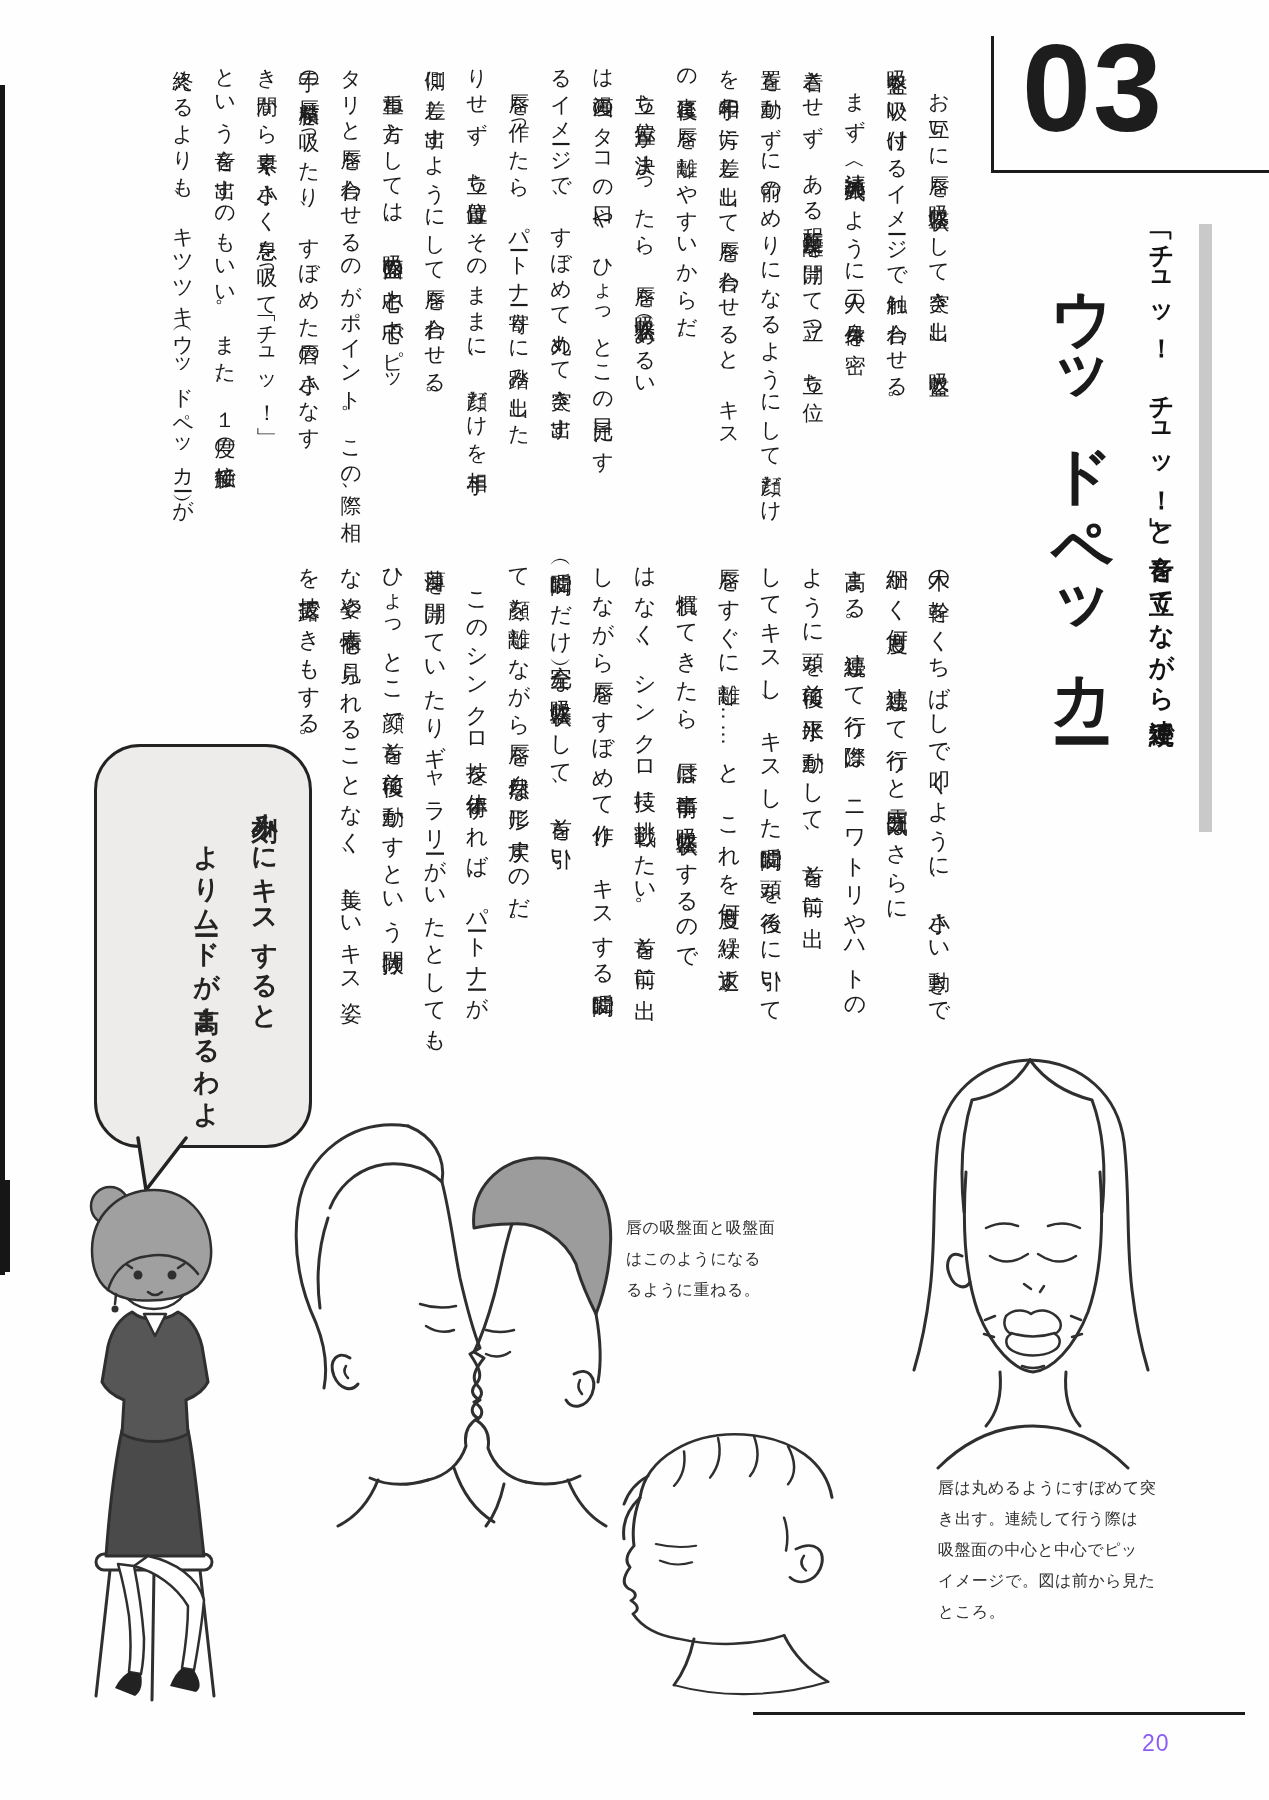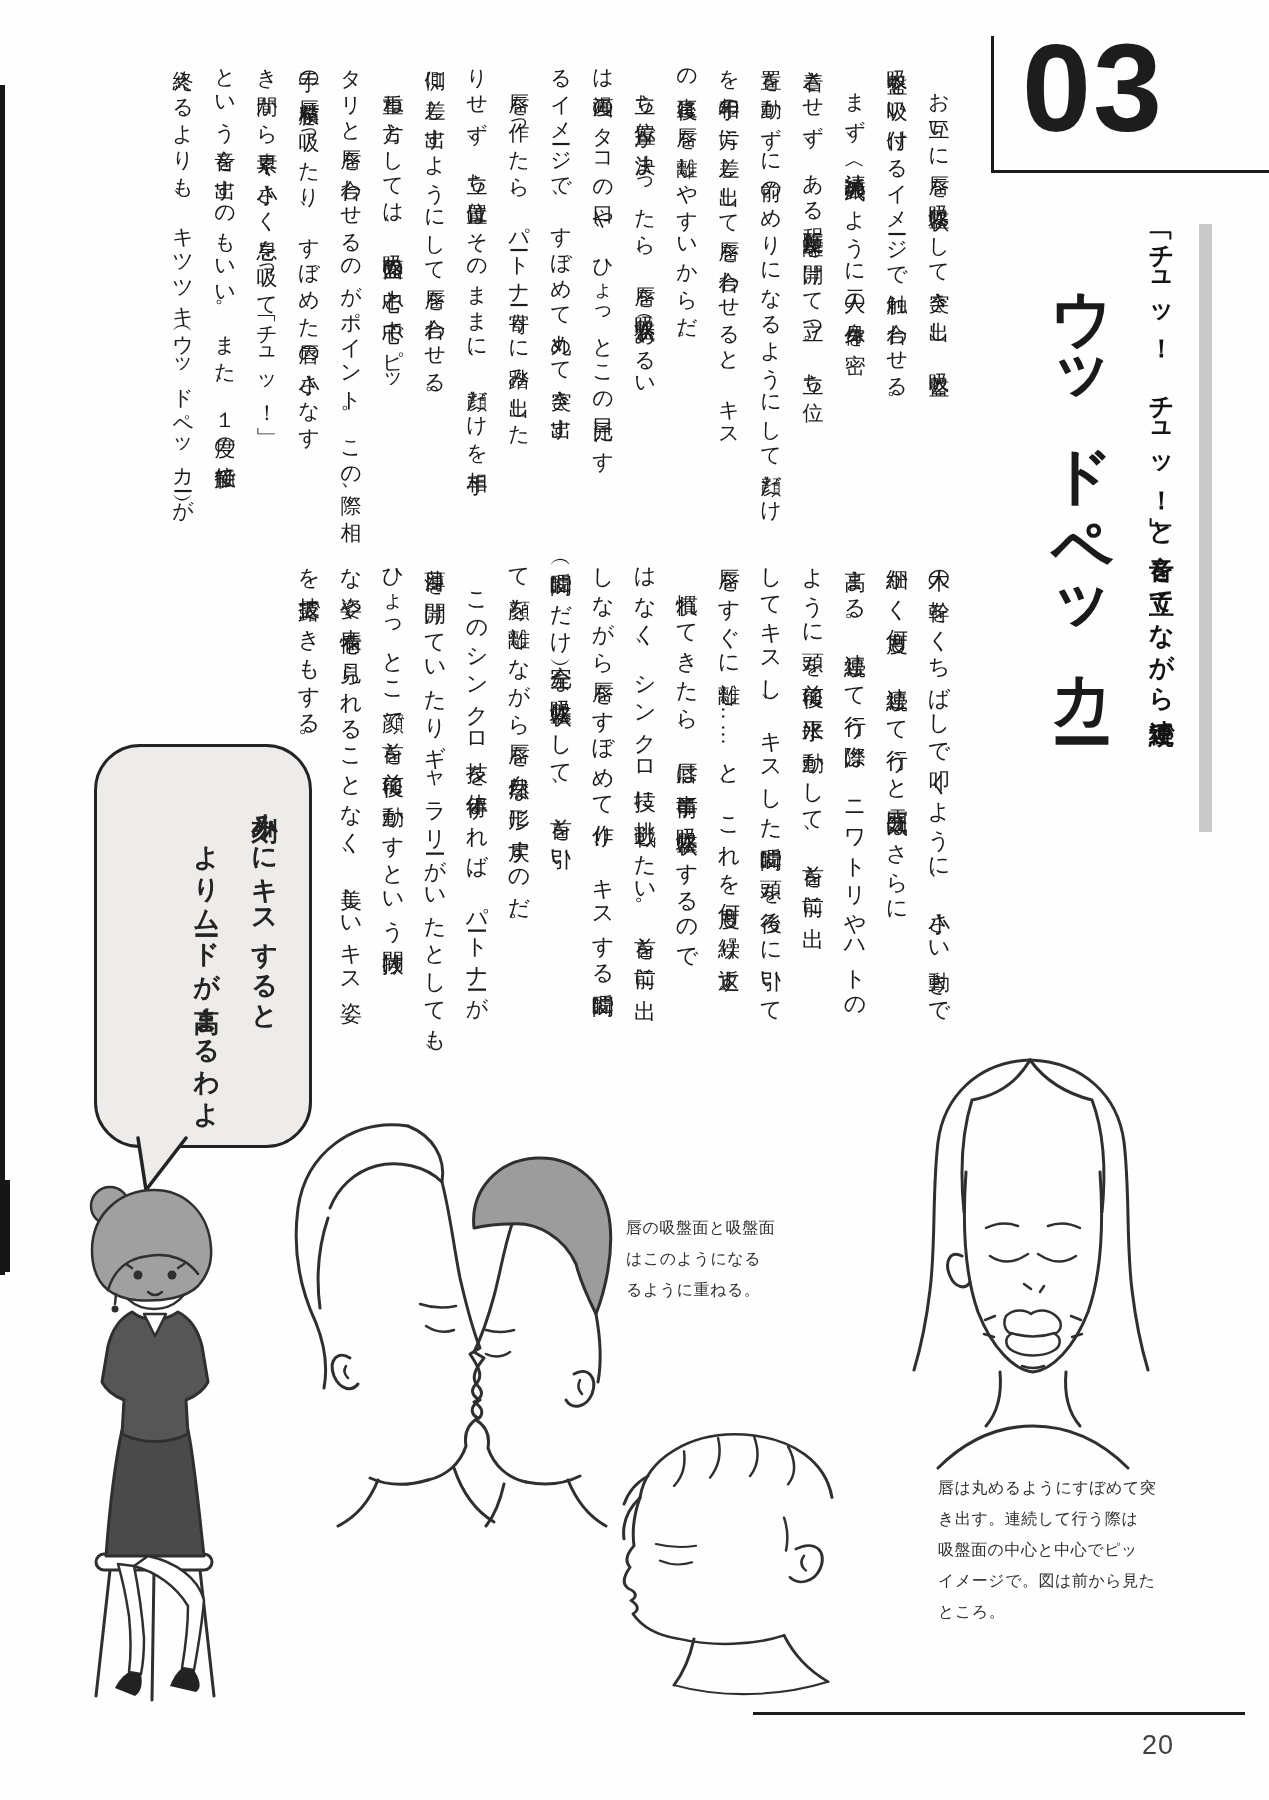--- a/index.html
+++ b/index.html
@@ -36,21 +36,21 @@
   .bubble .l2{right:84px;top:80px;}
   .bubble-tail{left:128px;top:1134px;}
   
   .cap{font-size:16px;line-height:31px;letter-spacing:0.5px;color:#2e2e2e;}
   .cap p{margin:0;}
   .cap-suction{left:626px;top:1212px;}
   .cap-pucker{left:906px;top:1472px;margin-left:32px;}
   .cap-side{left:392px;top:1612px;}
   
   .footrule{left:753px;top:1712px;width:492px;height:3px;background:#1b1b1b;}
-  .pagenum{left:1142px;top:1730px;font-size:27px;letter-spacing:1px;color:#404040;text-align:right;}
+  .pagenum{left:1142px;top:1730px;font-size:23px;letter-spacing:1px;color:#8b5cf6;text-align:right;}
   svg{display:block;}
   .ln{fill:none;stroke:#2f2f2f;stroke-width:3;stroke-linecap:round;stroke-linejoin:round;}
   .ln2{fill:none;stroke:#2f2f2f;stroke-width:2.5;stroke-linecap:round;stroke-linejoin:round;}
 </style>
 </head>
 <body>
 
 <div class="page">
 
   <div class="abs edgebar1"></div>

